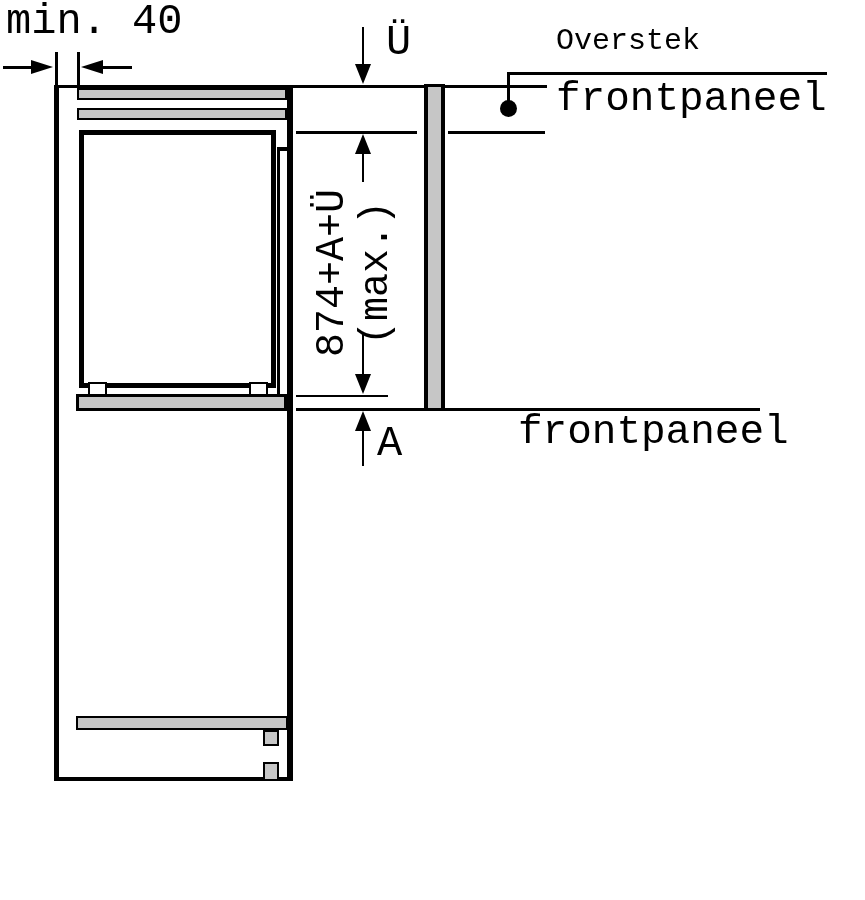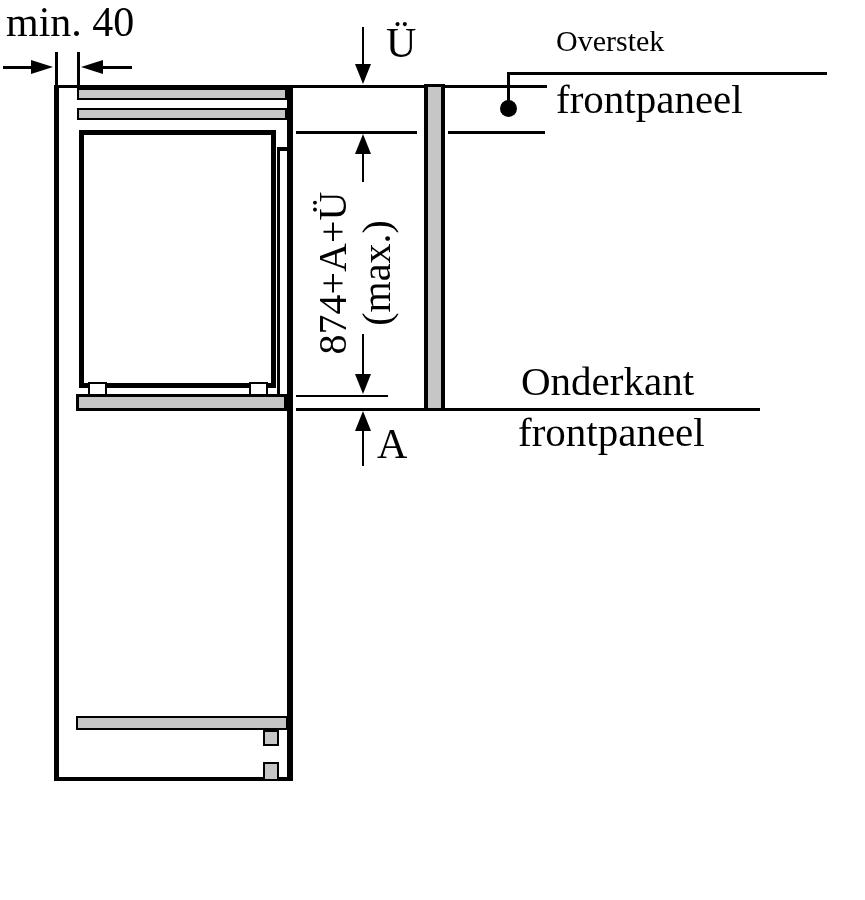--- a/index.html
+++ b/index.html
@@ -5,21 +5,21 @@
   :root{
     --line:#000000;
     --fill:#c6c6c6;
     --bg:#ffffff;
   }
   html,body{margin:0;padding:0;background:var(--bg);}
   .canvas{
     position:relative;
     width:865px;height:900px;
     background:var(--bg);
-    font-family:Liberation Serif, serif;
+    font-family:Liberation Mono, monospace;
     color:var(--line);
     overflow:hidden;
   }
   .ln{position:absolute;background:var(--line);}
   .box{position:absolute;box-sizing:border-box;border:2.5px solid var(--line);background:#fff;}
   .gray{background:var(--fill);}
   .lbl{position:absolute;white-space:nowrap;line-height:1;font-size:42px;color:var(--line);}
   .tri{position:absolute;width:0;height:0;}
   .tri.right{border-top:7.5px solid transparent;border-bottom:7.5px solid transparent;border-left:22px solid var(--line);}
   .tri.left {border-top:7.5px solid transparent;border-bottom:7.5px solid transparent;border-right:22px solid var(--line);}
@@ -85,17 +85,16 @@
   <div class="tri up" style="left:355px;top:411px;"></div>
   <div class="ln" style="left:361.5px;top:430px;width:2.5px;height:36px;"></div>
   <div class="lbl" style="left:377px;top:423px;">A</div>
 
   <div class="ln" style="left:507px;top:72px;width:320px;height:2.5px;"></div>
   <div class="ln" style="left:507px;top:72px;width:2.5px;height:29px;"></div>
   <div style="position:absolute;left:500px;top:99.5px;width:17px;height:17px;border-radius:50%;background:var(--line);"></div>
   <div class="lbl" style="left:556px;top:26px;font-size:30px;">Overstek</div>
   <div class="lbl" style="left:556px;top:79px;font-size:41px;">frontpaneel</div>
 
-  <div class="lbl" style="left:521px;top:361px;font-size:41px;">Onderkant</div>
   <div class="lbl" style="left:518px;top:412px;font-size:41px;">frontpaneel</div>
 
 
 </div>
 
 </body></html>

